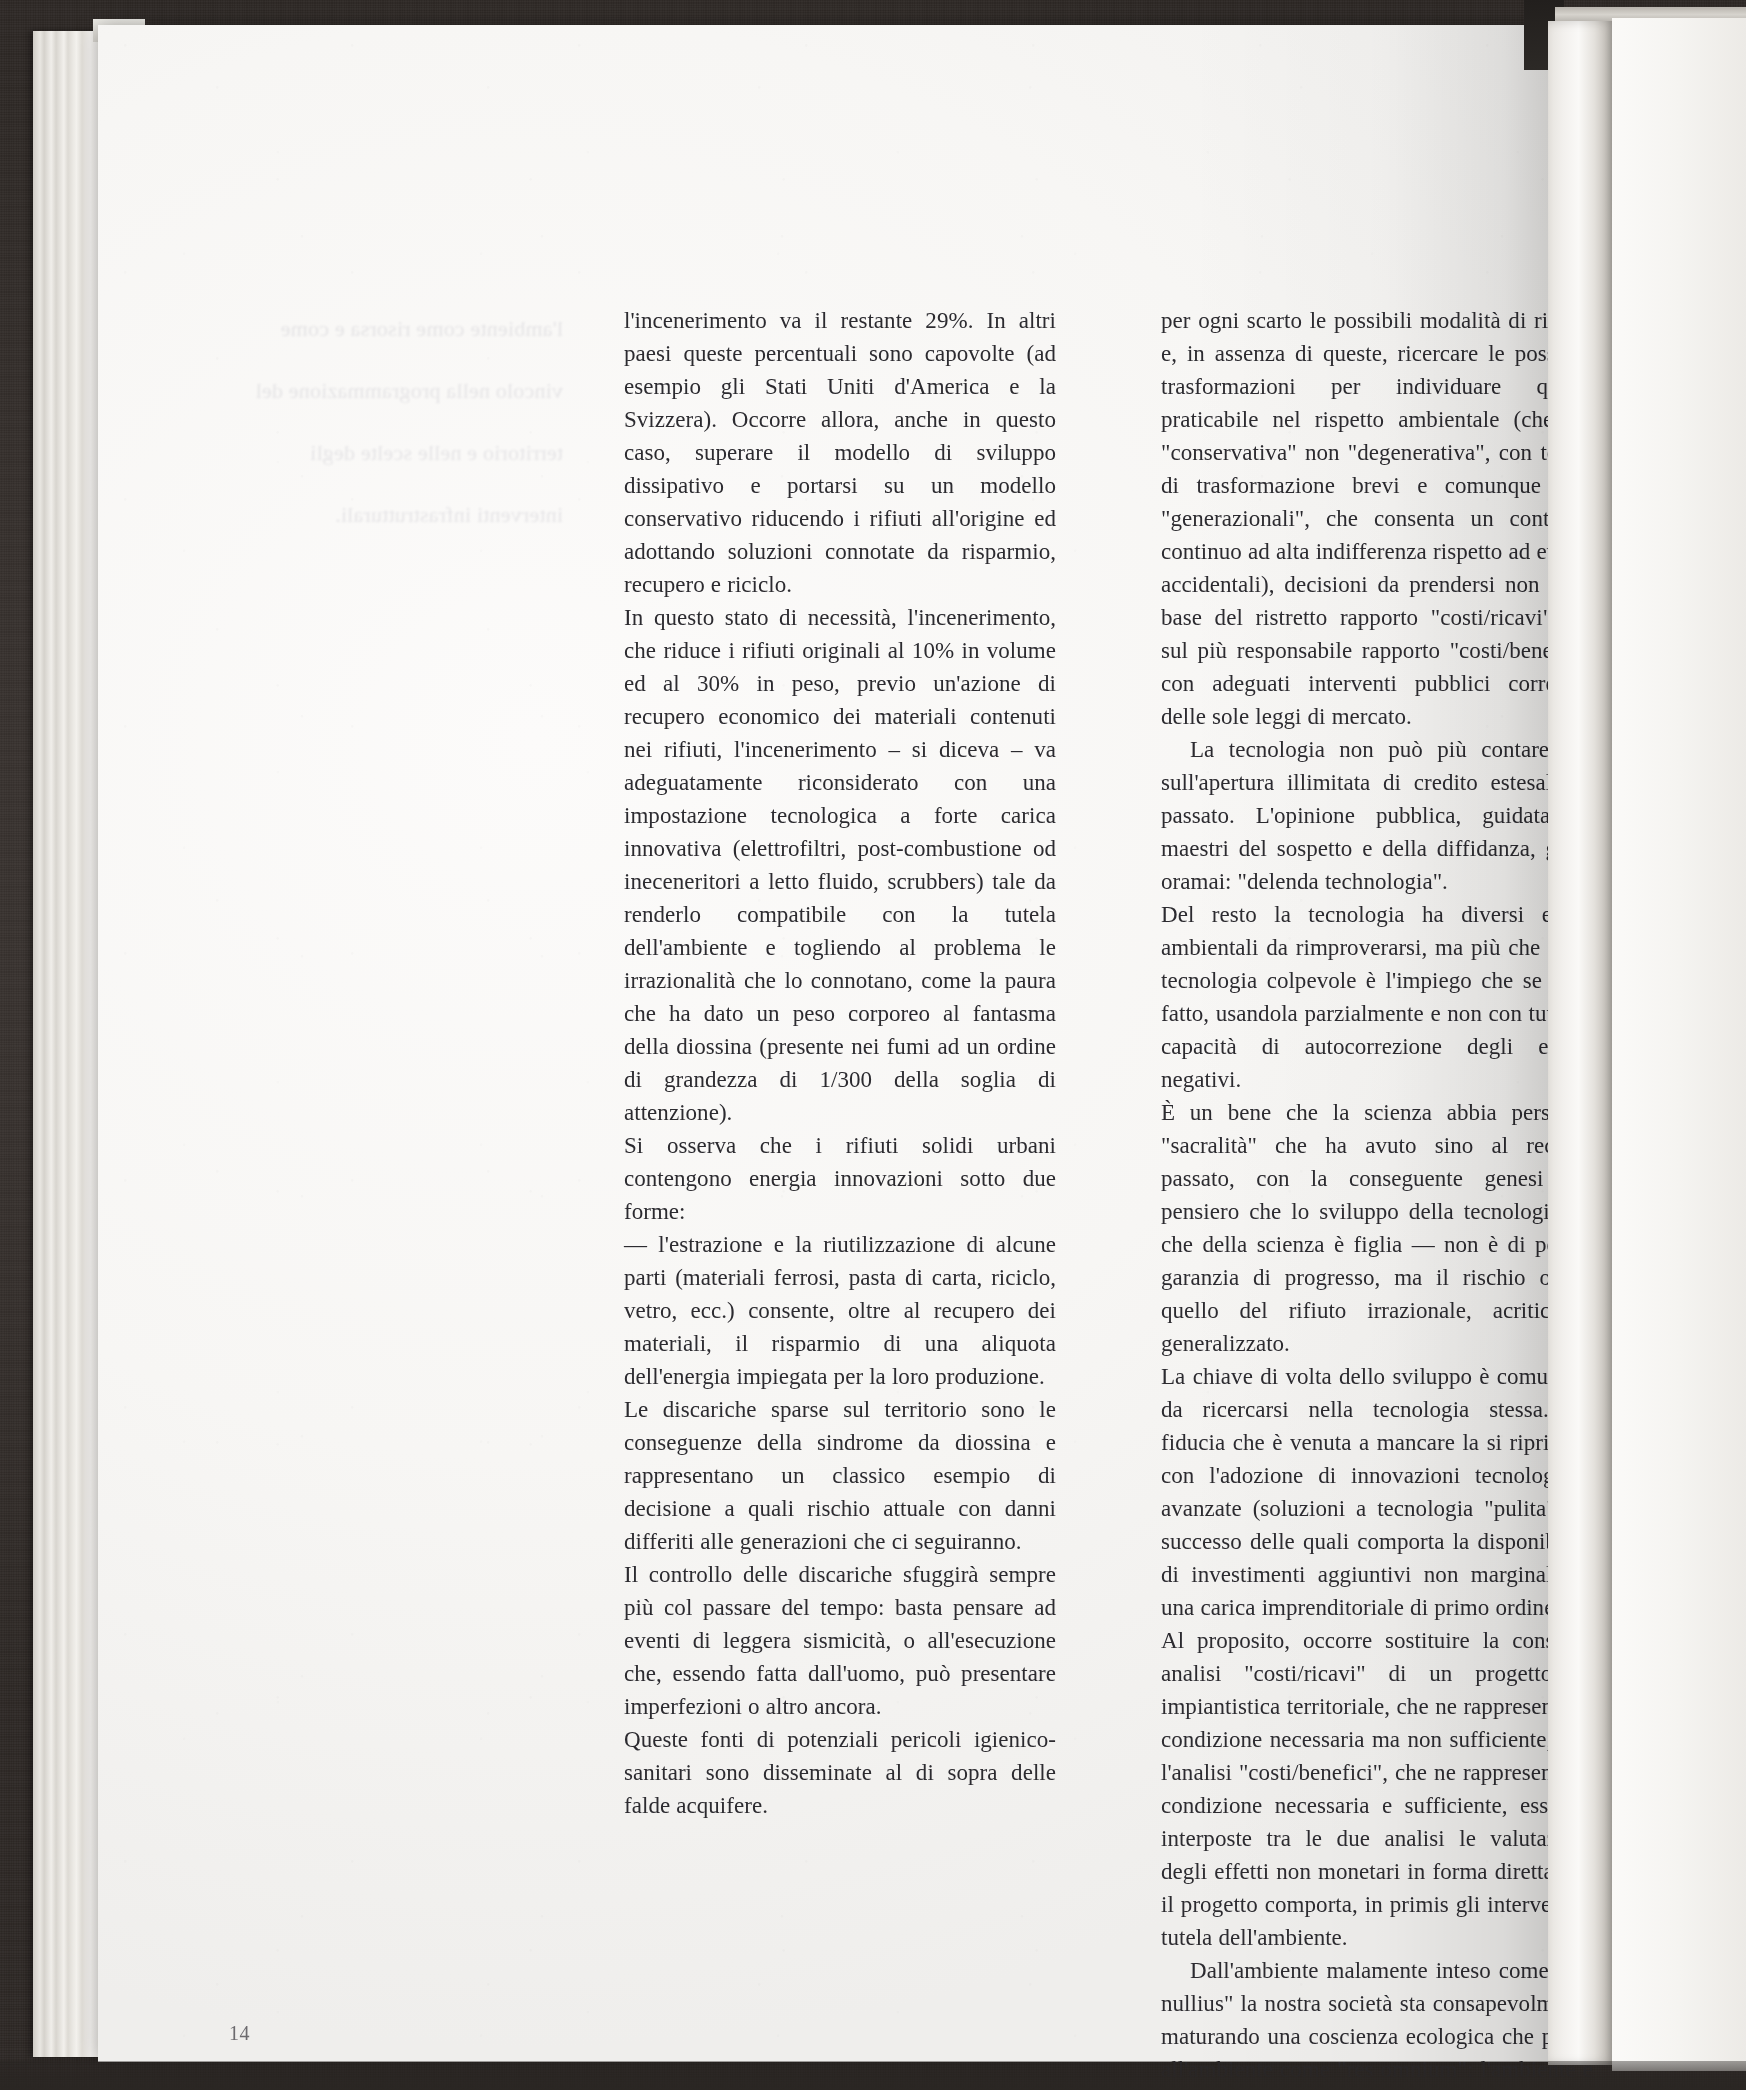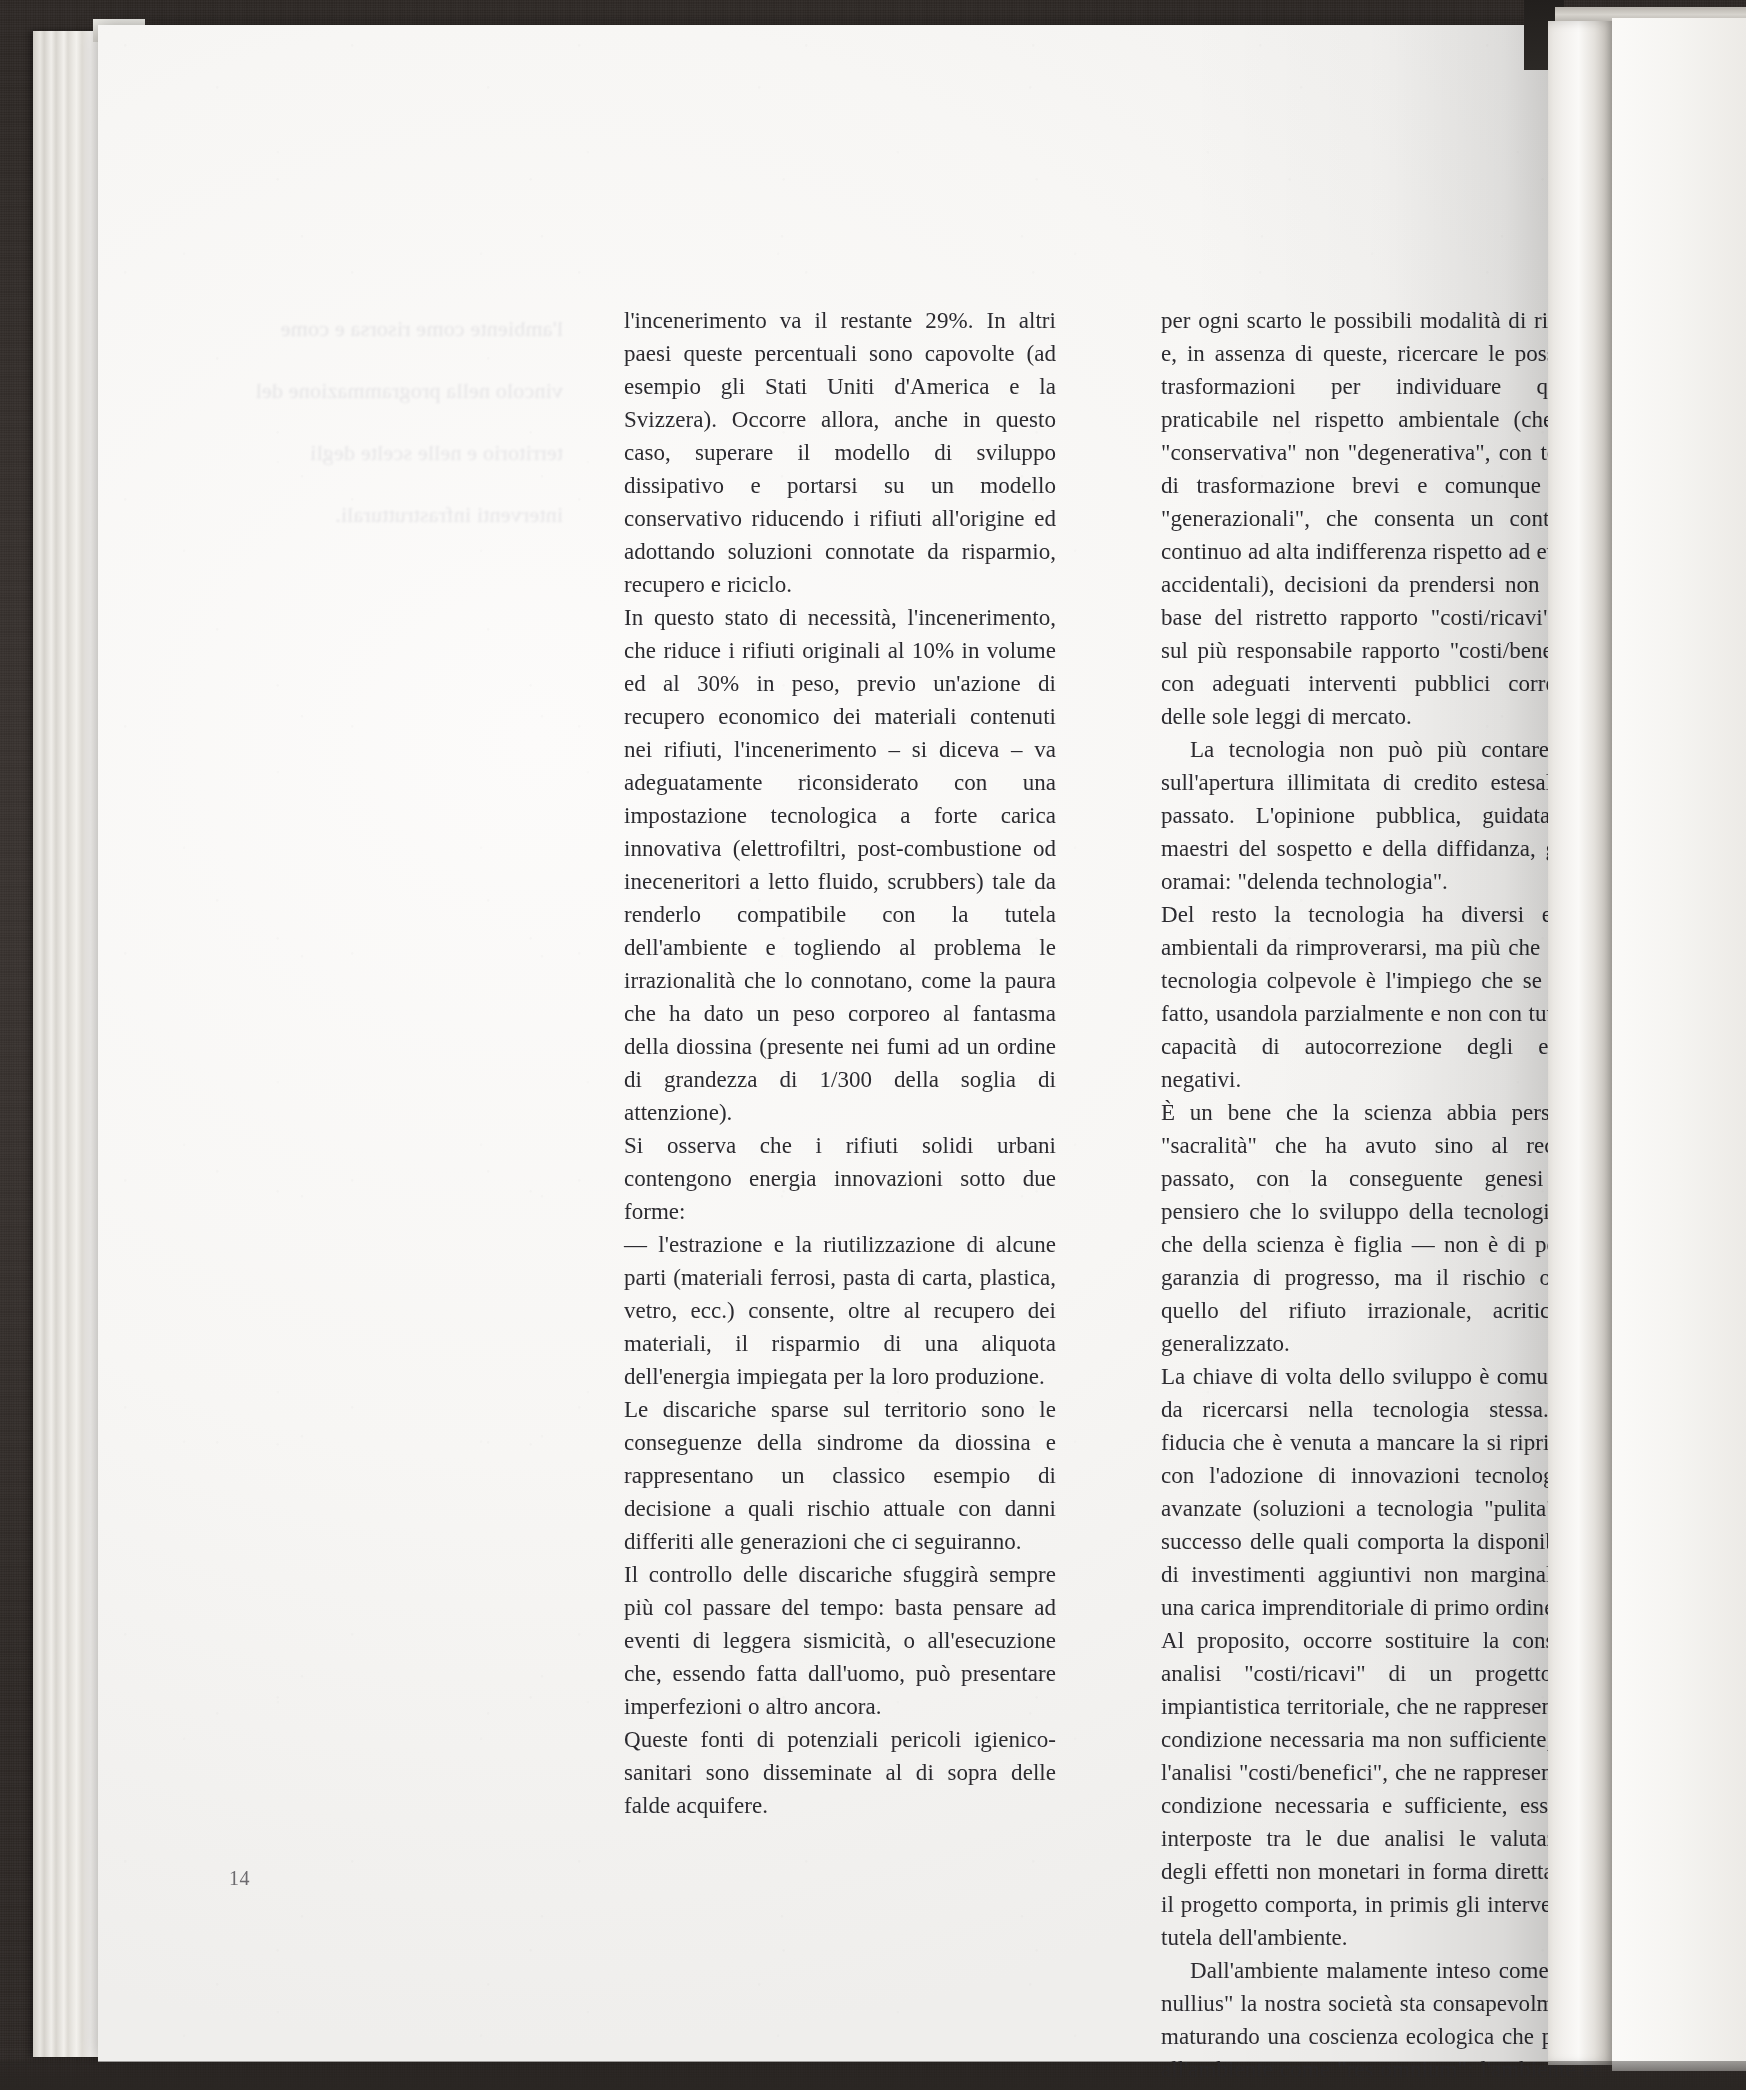--- a/index.html
+++ b/index.html
@@ -134,21 +134,21 @@
   }
   .col p { margin: 0; }
   .col p.indent { text-indent: 29px; }
   #col-left  { left: 0; }
   #col-right { left: 537px; }
 
   
   #folio {
     position: absolute;
     left: 131px;
-    top: 1842px;
+    top: 1997px;
     font-size: 20px;
     color: #6c6a6e;
     letter-spacing: 0.5px;
   }
 
   
   #fold {
     position: absolute;
     left: 1548px;
     top: 21px;
@@ -209,21 +209,21 @@
       <p>vincolo nella programmazione del</p>
       <p>territorio e nelle scelte degli</p>
       <p>interventi infrastrutturali.</p>
     </div>
 
   <div id="columns">
     <div class="col" id="col-left">
         <p>l'incenerimento va il restante 29%. In altri paesi queste percentuali sono capovolte (ad esempio gli Stati Uniti d'America e la Svizzera). Occorre allora, anche in questo caso, superare il modello di sviluppo dissipativo e portarsi su un modello conservativo riducendo i rifiuti all'origine ed adottando soluzioni connotate da risparmio, recupero e riciclo.</p>
         <p>In questo stato di necessità, l'incenerimento, che riduce i rifiuti originali al 10% in volume ed al 30% in peso, previo un'azione di recupero economico dei materiali contenuti nei rifiuti, l'incenerimento – si diceva – va adeguatamente riconsiderato con una impostazione tecnologica a forte carica innovativa (elettrofiltri, post-combustione od ineceneritori a letto fluido, scrubbers) tale da renderlo compatibile con la tutela dell'ambiente e togliendo al problema le irrazionalità che lo connotano, come la paura che ha dato un peso corporeo al fantasma della diossina (presente nei fumi ad un ordine di grandezza di 1/300 della soglia di attenzione).</p>
         <p>Si osserva che i rifiuti solidi urbani contengono energia innovazioni sotto due forme:</p>
-        <p>— l'estrazione e la riutilizzazione di alcune parti (materiali ferrosi, pasta di carta, plastica, vetro, ecc.) consente, oltre al recupero dei materiali, il risparmio di una aliquota dell'energia impiegata per la loro produzione.</p>
+        <p>— l'estrazione e la riutilizzazione di alcune parti (materiali ferrosi, pasta di carta, riciclo, vetro, ecc.) consente, oltre al recupero dei materiali, il risparmio di una aliquota dell'energia impiegata per la loro produzione.</p>
         <p>Le discariche sparse sul territorio sono le conseguenze della sindrome da diossina e rappresentano un classico esempio di decisione a quali rischio attuale con danni differiti alle generazioni che ci seguiranno.</p>
         <p>Il controllo delle discariche sfuggirà sempre più col passare del tempo: basta pensare ad eventi di leggera sismicità, o all'esecuzione che, essendo fatta dall'uomo, può presentare imperfezioni o altro ancora.</p>
         <p>Queste fonti di potenziali pericoli igienico-sanitari sono disseminate al di sopra delle falde acquifere.</p>
       </div>
     <div class="col" id="col-right">
         <p>per ogni scarto le possibili modalità di riciclo e, in assenza di queste, ricercare le possibili trasformazioni per individuare quella praticabile nel rispetto ambientale (che sia "conservativa" non "degenerativa", con tempi di trasformazione brevi e comunque non "generazionali", che consenta un controllo continuo ad alta indifferenza rispetto ad eventi accidentali), decisioni da prendersi non sulla base del ristretto rapporto "costi/ricavi" ma sul più responsabile rapporto "costi/benefici" con adeguati interventi pubblici correttivi delle sole leggi di mercato.</p>
         <p class="indent">La tecnologia non può più contare ora sull'apertura illimitata di credito estesale in passato. L'opinione pubblica, guidata da maestri del sospetto e della diffidanza, grida oramai: "delenda technologia".</p>
         <p>Del resto la tecnologia ha diversi errori ambientali da rimproverarsi, ma più che della tecnologia colpevole è l'impiego che se ne è fatto, usandola parzialmente e non con tutta la capacità di autocorrezione degli effetti negativi.</p>
         <p>È un bene che la scienza abbia perso la "sacralità" che ha avuto sino al recente passato, con la conseguente genesi del pensiero che lo sviluppo della tecnologia — che della scienza è figlia — non è di per sé garanzia di progresso, ma il rischio ora è quello del rifiuto irrazionale, acritico e generalizzato.</p>
         <p>La chiave di volta dello sviluppo è comunque da ricercarsi nella tecnologia stessa. La fiducia che è venuta a mancare la si ripristina con l'adozione di innovazioni tecnologiche avanzate (soluzioni a tecnologia "pulita"), il successo delle quali comporta la disponibilità di investimenti aggiuntivi non marginali ed una carica imprenditoriale di primo ordine.</p>

